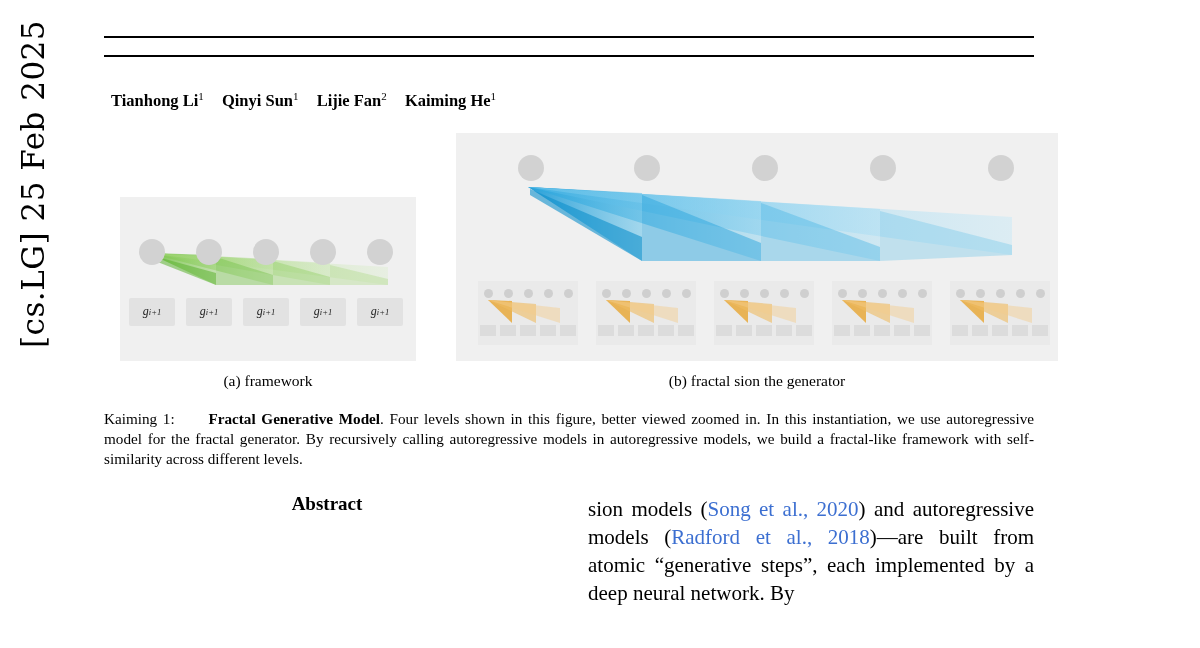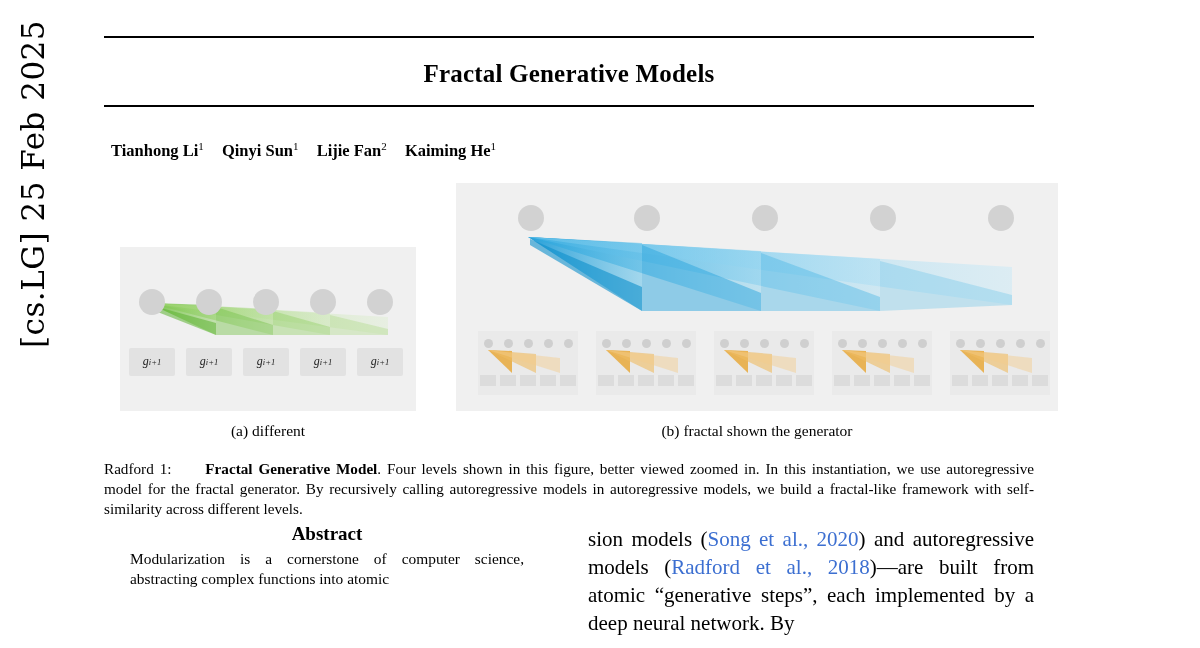--- a/index.html
+++ b/index.html
@@ -175,21 +175,21 @@
     margin-top: 10px;
     font-size: 15.2px;
     line-height: 1.32;
     text-align: justify;
   }
   .fig-caption b { font-weight: bold; margin-left: 28px; }
 
   
   .body-cols {
     width: 930px;
-    margin-top: 4px;
+    margin-top: 24px;
     display: flex;
     gap: 38px;
   }
   .col { width: 446px; }
   .abstract-head {
     text-align: center;
     font-size: 19px;
     font-weight: bold;
     margin-bottom: 4px;
   }
@@ -211,21 +211,20 @@
 <body>
 
 <div class="arxiv-stamp">
   <span>[cs.LG]  25 Feb 2025</span>
 </div>
 
 <div class="page">
 
   <div class="rule top"></div>
 
-  <div class="paper-title">Fractal Generative Models</div>
 
   <div class="rule bottom"></div>
 
   <div class="authors">
     <span class="auth"><span>Tianhong Li</span><span class="aff">1</span></span>
     <span class="auth"><span>Qinyi Sun</span><span class="aff">1</span></span>
     <span class="auth"><span>Lijie Fan</span><span class="aff">2</span></span>
     <span class="auth"><span>Kaiming He</span><span class="aff">1</span></span>
   </div>
 
@@ -410,33 +409,32 @@
           <div class="subnode" style="left:66px;"></div>
         <div class="subnode" style="left:86px;"></div>
         <div class="subleaf" style="left:2px;"></div>
           <div class="subleaf" style="left:22px;"></div>
         <div class="subleaf" style="left:42px;"></div>
           <div class="subleaf" style="left:62px;"></div>
         <div class="subleaf" style="left:82px;"></div>
       </div>
     </div>
 
-    <div class="caption-sub" style="left:16px; top:243px; width:296px;">(a) different</div>
-    <div class="caption-sub" style="left:352px; top:243px; width:602px;">(b) fractal shown the generator</div>
+    <div class="caption-sub" style="left:16px; top:243px; width:296px;">(a) framework</div>
+    <div class="caption-sub" style="left:352px; top:243px; width:602px;">(b) fractal sion the generator</div>
   </div>
 
   <div class="fig-caption" style="margin-top:30px;">
-    <span>Radford 1:</span>
+    <span>Kaiming 1:</span>
     <b>Fractal Generative Model</b><span>. Four levels shown in this figure, better viewed zoomed in. In this instantiation, we use autoregressive model for the fractal generator. By recursively calling autoregressive models in autoregressive models, we build a fractal-like framework with self-similarity across different levels.</span>
   </div>
 
   <div class="body-cols">
     <div class="col">
       <div class="abstract-head">Abstract</div>
-      <div class="abstract-body">Modularization is a cornerstone of computer science, abstracting complex functions into atomic</div>
     </div>
     <div class="col col-right">
       <span>sion models (</span><span class="cite">Song et al., 2020</span><span>) and autoregressive models</span>
       (<span class="cite">Radford et al., 2018</span><span>)—are built from atomic “generative</span>
       <span>steps”, each implemented by a deep neural network. By</span>
     </div>
   </div>
 
 </div>
 

